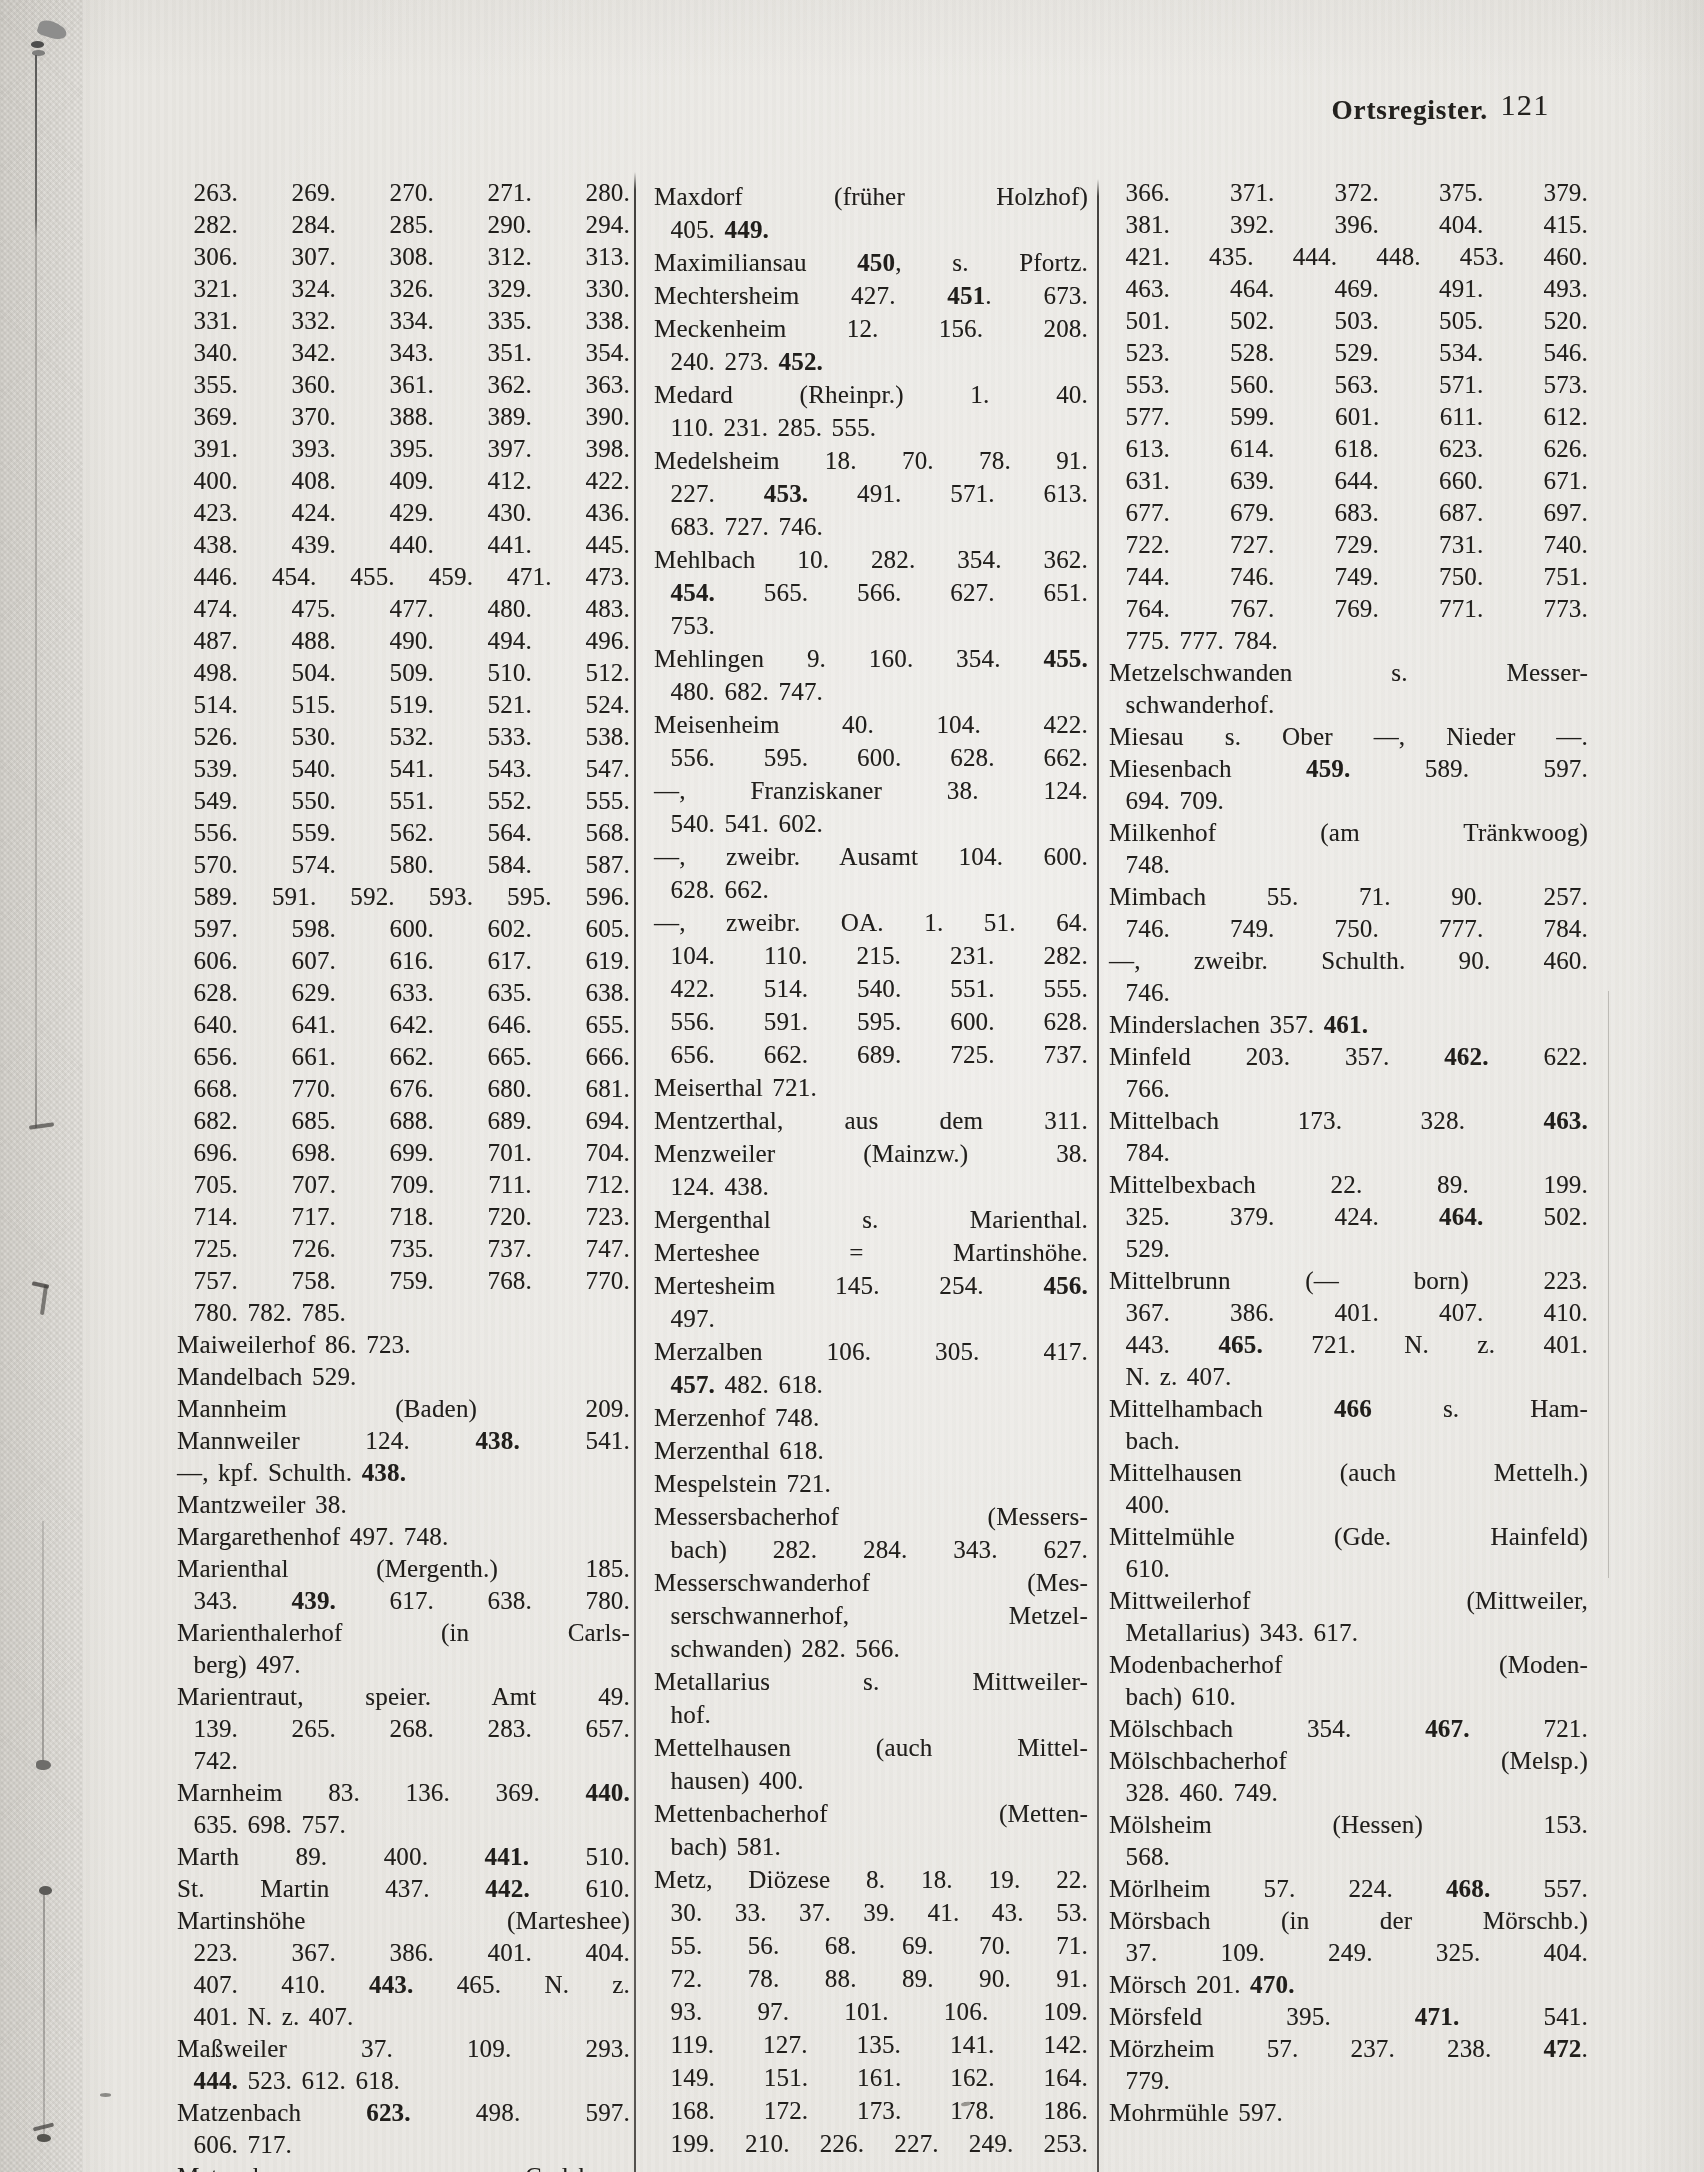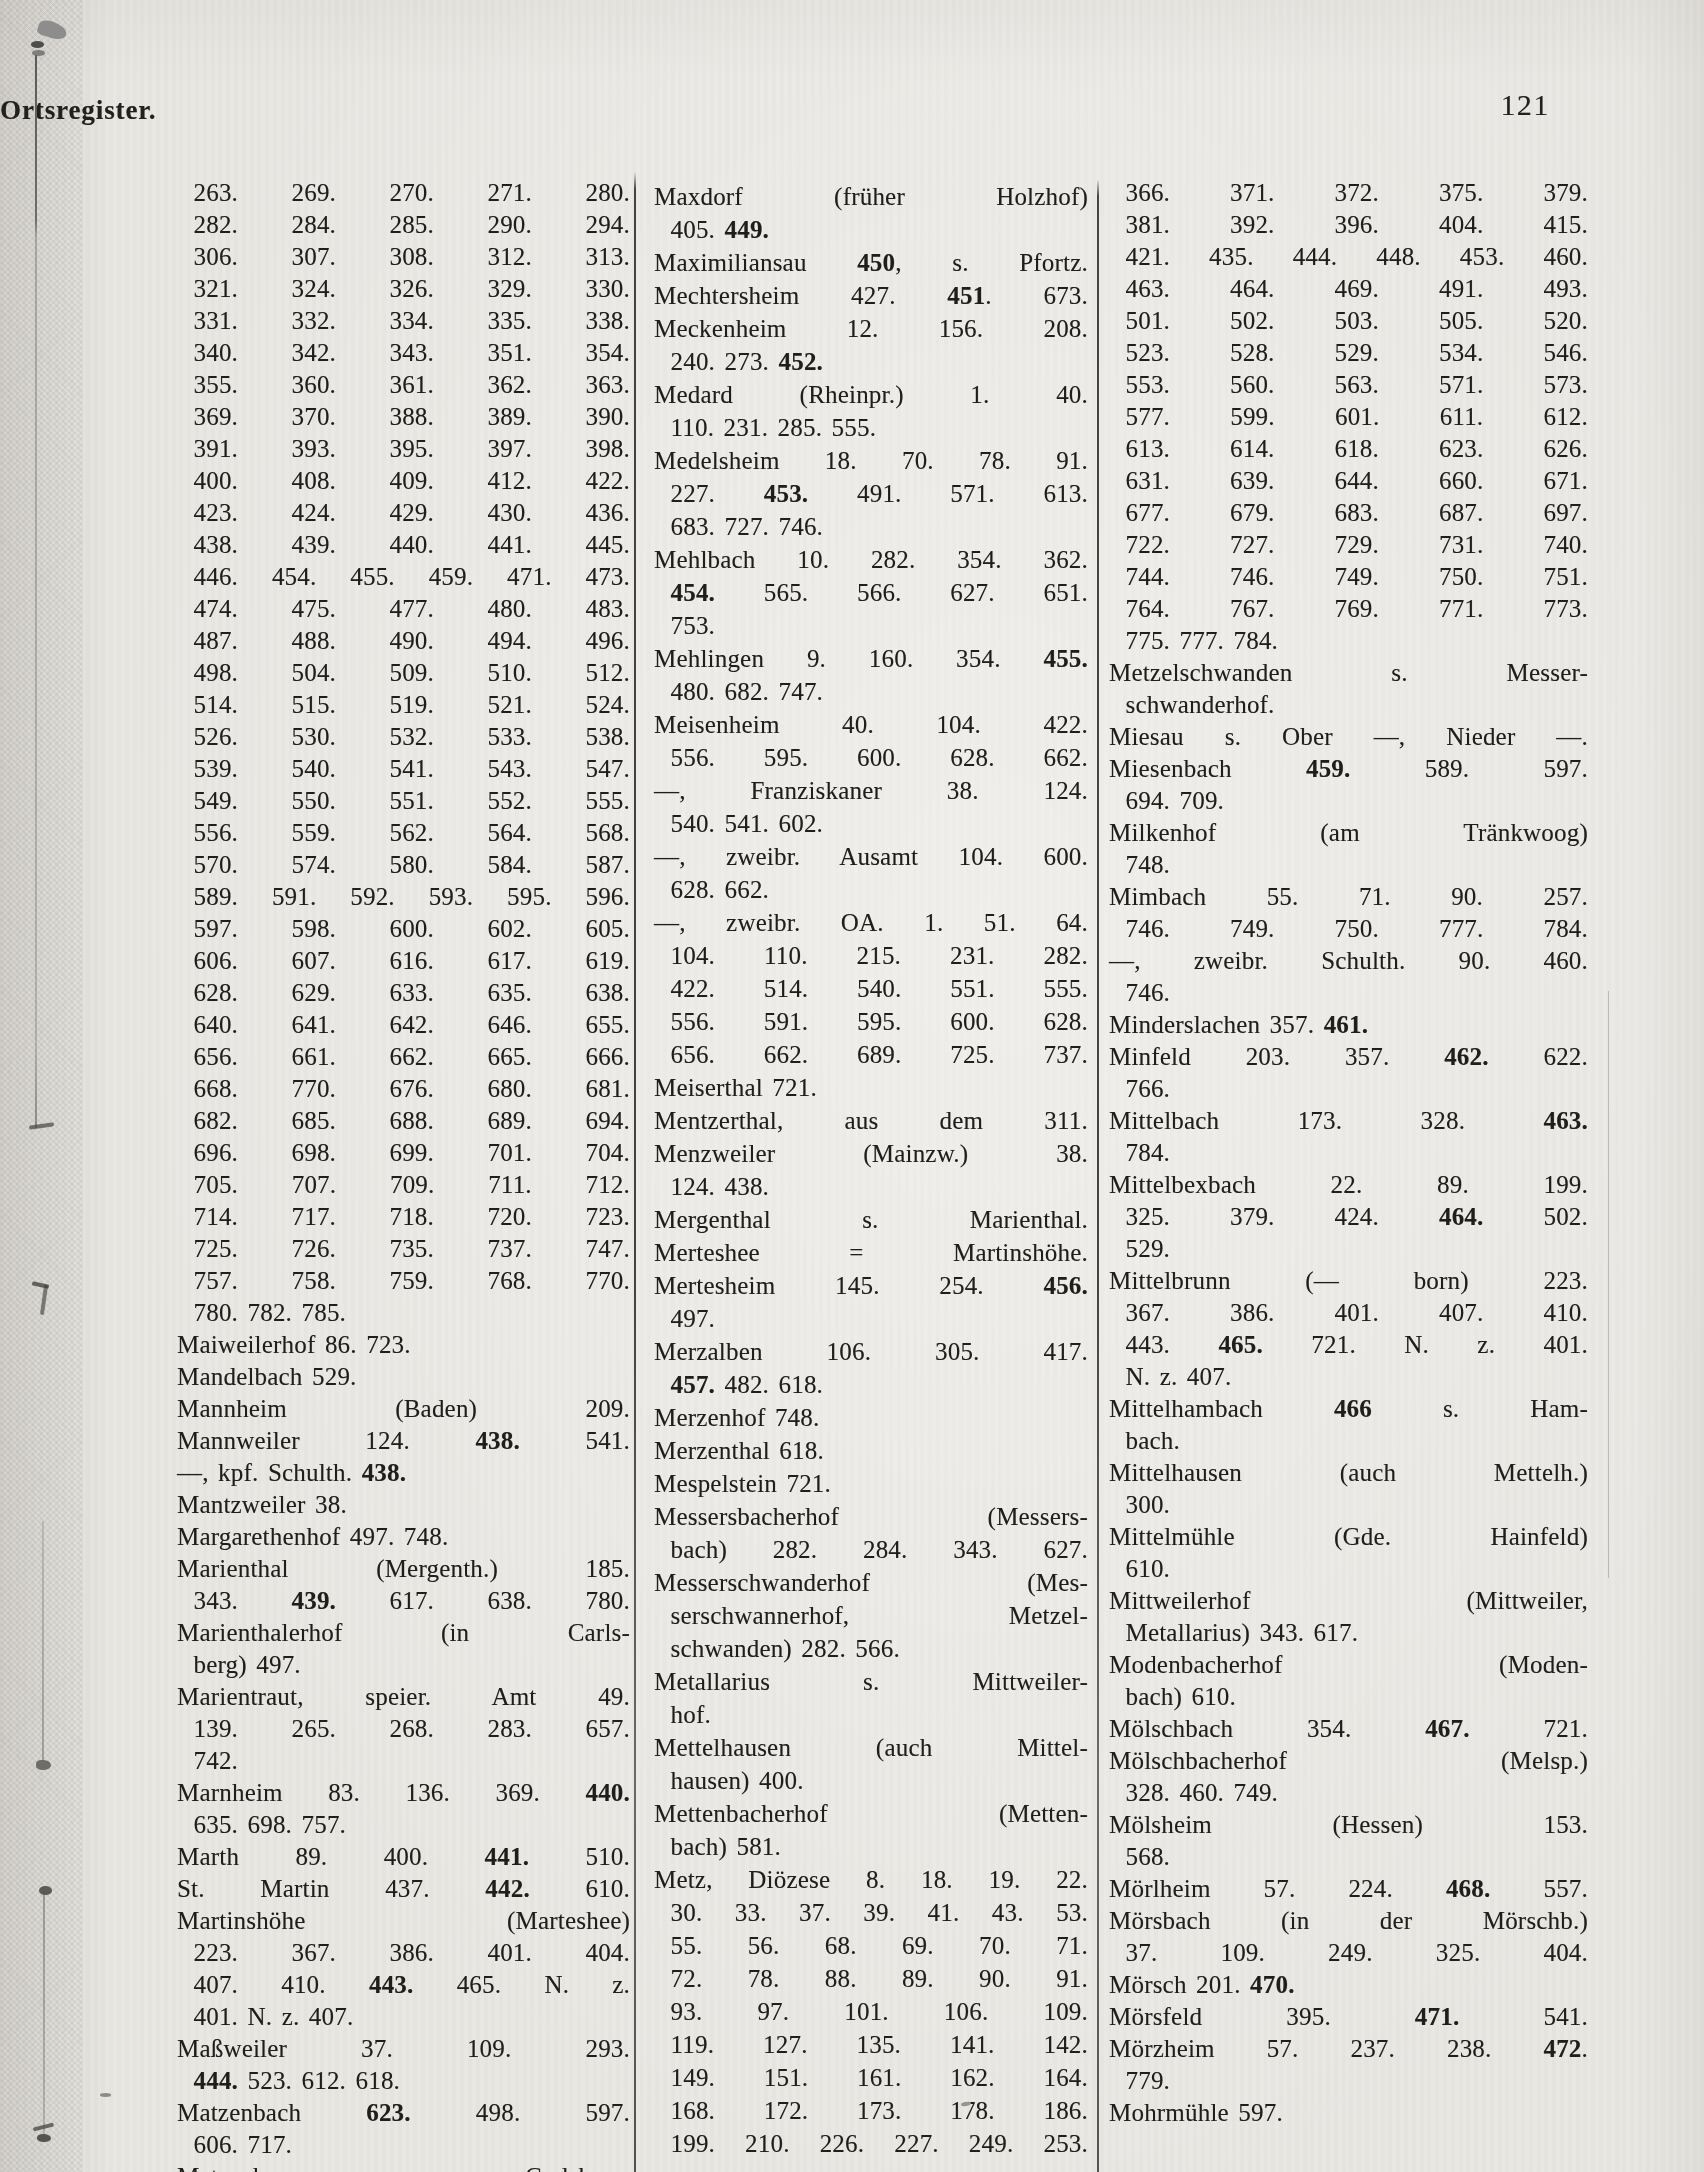--- a/index.html
+++ b/index.html
@@ -21,21 +21,21 @@
   
   #binding-strip{
     position:absolute;left:0;top:0;width:83px;height:2409px;
     background-image:
       repeating-linear-gradient(45deg, rgba(90,86,80,0.10) 0 2.2px, rgba(255,255,255,0.06) 2.2px 4.3px),
       repeating-linear-gradient(-45deg, rgba(90,86,80,0.10) 0 2.2px, rgba(255,255,255,0.05) 2.2px 4.3px);
     opacity:.55;
   }
   .hdr-title{
     position:absolute;left:0;top:95px;width:1488px;
-    text-align:left;font-size:27px;font-weight:bold;letter-spacing:0.9px;
+    text-align:right;font-size:27px;font-weight:bold;letter-spacing:0.9px;
     color:#23211e;text-shadow:0.3px 0.3px 0.4px rgba(35,33,30,0.35);
   }
   .hdr-num{
     position:absolute;left:1460px;top:88px;width:130px;
     font-size:30px;font-weight:normal;letter-spacing:1.3px;color:#23211e;
     text-shadow:0.3px 0.3px 0.4px rgba(35,33,30,0.35);
     text-align:center;
   }
   .col{
     position:absolute;
@@ -251,21 +251,21 @@
       <div class="line j">Mittelbexbach 22. 89. 199.</div>
       <div class="line j i">325. 379. 424. <b>464.</b> 502.</div>
       <div class="line i">529.</div>
       <div class="line j">Mittelbrunn (— born) 223.</div>
       <div class="line j i">367. 386. 401. 407. 410.</div>
       <div class="line j i">443. <b>465.</b> 721. N. z. 401.</div>
       <div class="line i">N. z. 407.</div>
       <div class="line j">Mittelhambach <b>466</b> s. Ham-</div>
       <div class="line i">bach.</div>
       <div class="line j">Mittelhausen (auch Mettelh.)</div>
-      <div class="line i">300.</div>
+      <div class="line i">400.</div>
       <div class="line j">Mittelmühle (Gde. Hainfeld)</div>
       <div class="line i">610.</div>
       <div class="line j">Mittweilerhof (Mittweiler,</div>
       <div class="line i">Metallarius) 343. 617.</div>
       <div class="line j">Modenbacherhof (Moden-</div>
       <div class="line i">bach) 610.</div>
       <div class="line j">Mölschbach 354. <b>467.</b> 721.</div>
       <div class="line j">Mölschbacherhof (Melsp.)</div>
       <div class="line i">328. 460. 749.</div>
       <div class="line j">Mölsheim (Hessen) 153.</div>

